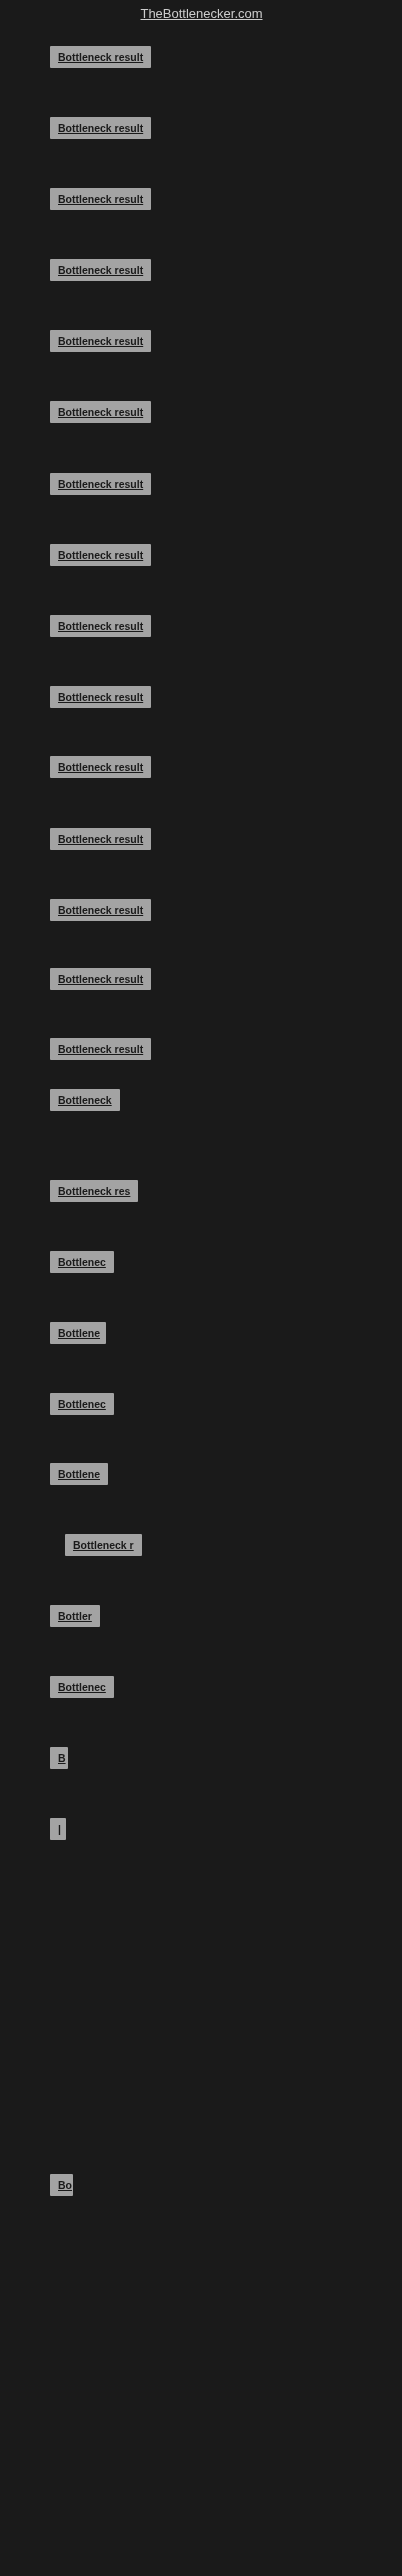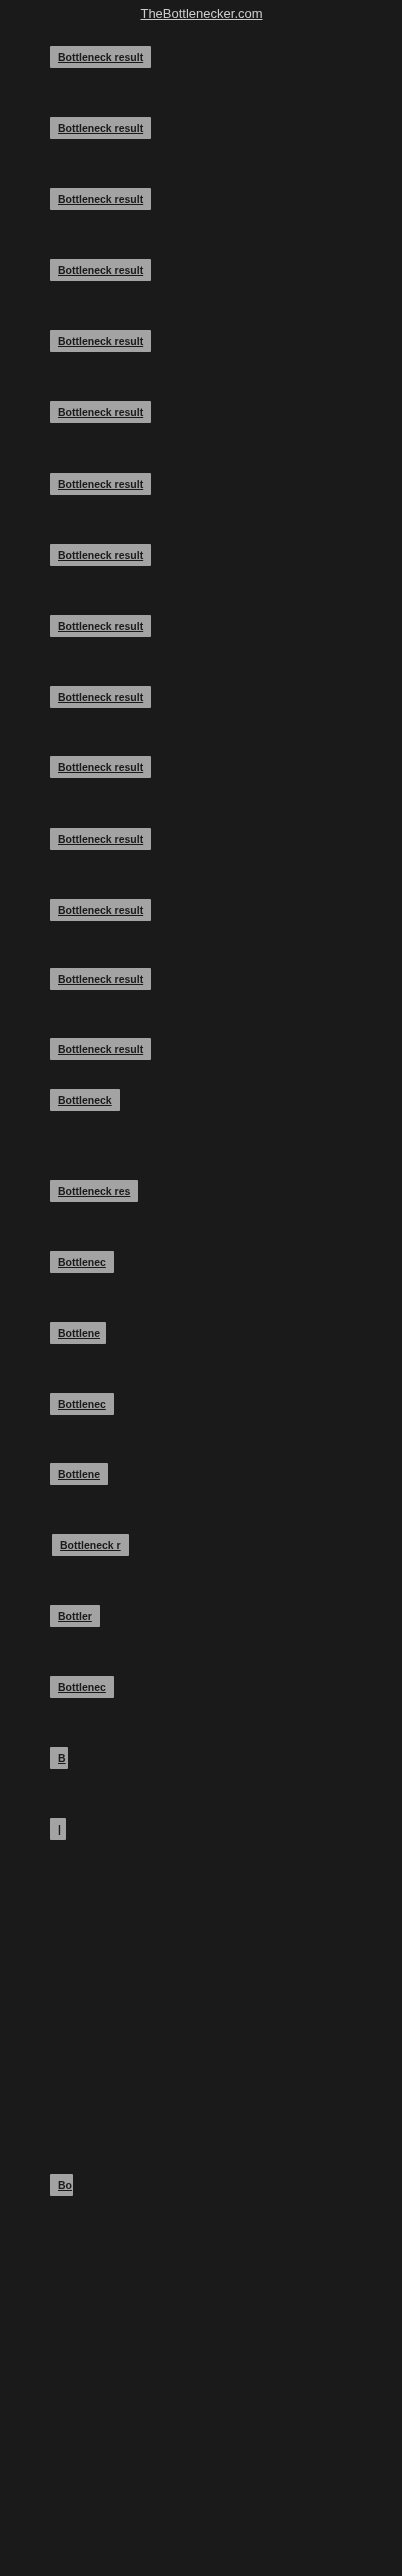--- a/index.html
+++ b/index.html
@@ -64,19 +64,19 @@
 <div style="position: absolute; left: 4px; top: 828px;"><div class="bottleneck-badge" style="max-width: 138px;">Bottleneck result</div></div>
 <div style="position: absolute; left: 4px; top: 899px;"><div class="bottleneck-badge" style="max-width: 138px;">Bottleneck result</div></div>
 <div style="position: absolute; left: 4px; top: 968px;"><div class="bottleneck-badge" style="max-width: 136px;">Bottleneck result</div></div>
 <div style="position: absolute; left: 4px; top: 1038px;"><div class="bottleneck-badge" style="max-width: 125px;">Bottleneck result</div></div>
 <div style="position: absolute; left: 4px; top: 1089px;"><div class="bottleneck-badge" style="max-width: 81px;">Bottleneck</div></div>
 <div style="position: absolute; left: 4px; top: 1180px;"><div class="bottleneck-badge" style="max-width: 105px;">Bottleneck res</div></div>
 <div style="position: absolute; left: 4px; top: 1251px;"><div class="bottleneck-badge" style="max-width: 72px;">Bottlenec</div></div>
 <div style="position: absolute; left: 4px; top: 1322px;"><div class="bottleneck-badge" style="max-width: 56px;">Bottlene</div></div>
 <div style="position: absolute; left: 4px; top: 1393px;"><div class="bottleneck-badge" style="max-width: 72px;">Bottlenec</div></div>
 <div style="position: absolute; left: 4px; top: 1463px;"><div class="bottleneck-badge" style="max-width: 66px;">Bottlene</div></div>
-<div style="position: absolute; left: 6px; top: 1534px;"><div class="bottleneck-badge" style="max-width: 89px;">Bottleneck r</div></div>
+<div style="position: absolute; left: 19px; top: 1534px;"><div class="bottleneck-badge" style="max-width: 89px;">Bottleneck r</div></div>
 <div style="position: absolute; left: 4px; top: 1605px;"><div class="bottleneck-badge" style="max-width: 50px;">Bottler</div></div>
 <div style="position: absolute; left: 4px; top: 1676px;"><div class="bottleneck-badge" style="max-width: 72px;">Bottlenec</div></div>
 <div style="position: absolute; left: 4px; top: 1747px;"><div class="bottleneck-badge" style="max-width: 17.7px;">B</div></div>
 <div style="position: absolute; left: 4px; top: 1818px;"><div class="bottleneck-badge" style="max-width: 9.7px;">|</div></div>
 <div style="position: absolute; left: 4px; top: 2174px;"><div class="bottleneck-badge" style="max-width: 22.5px;">Bo</div></div>
 
 
 </body></html>

